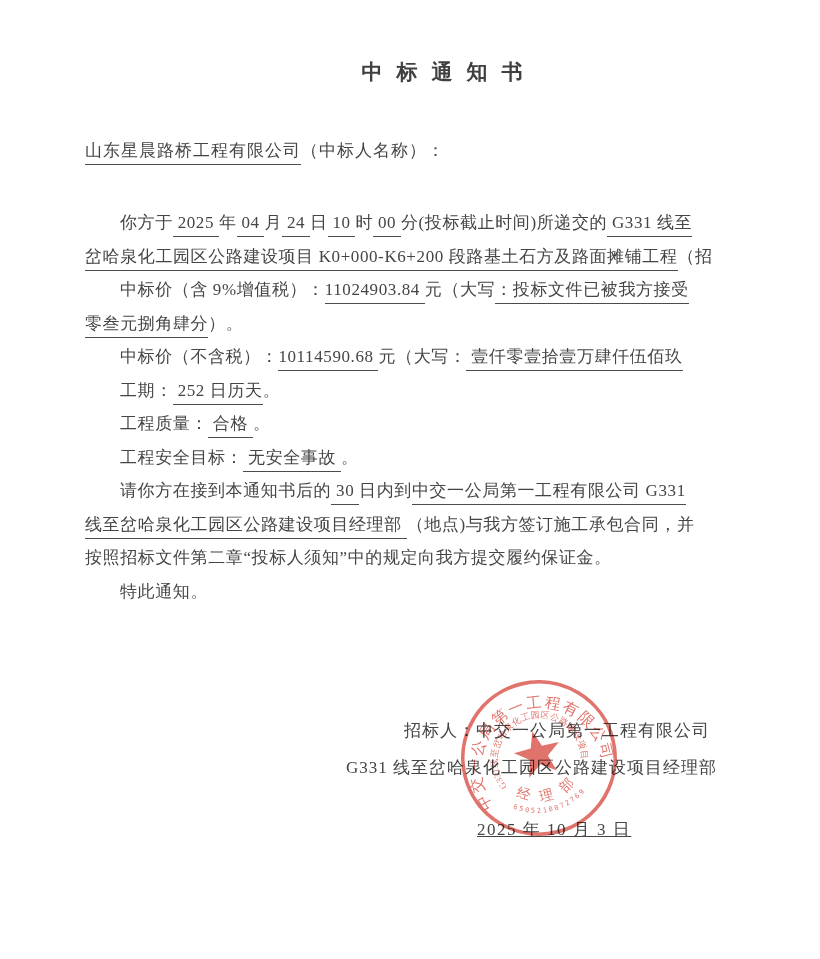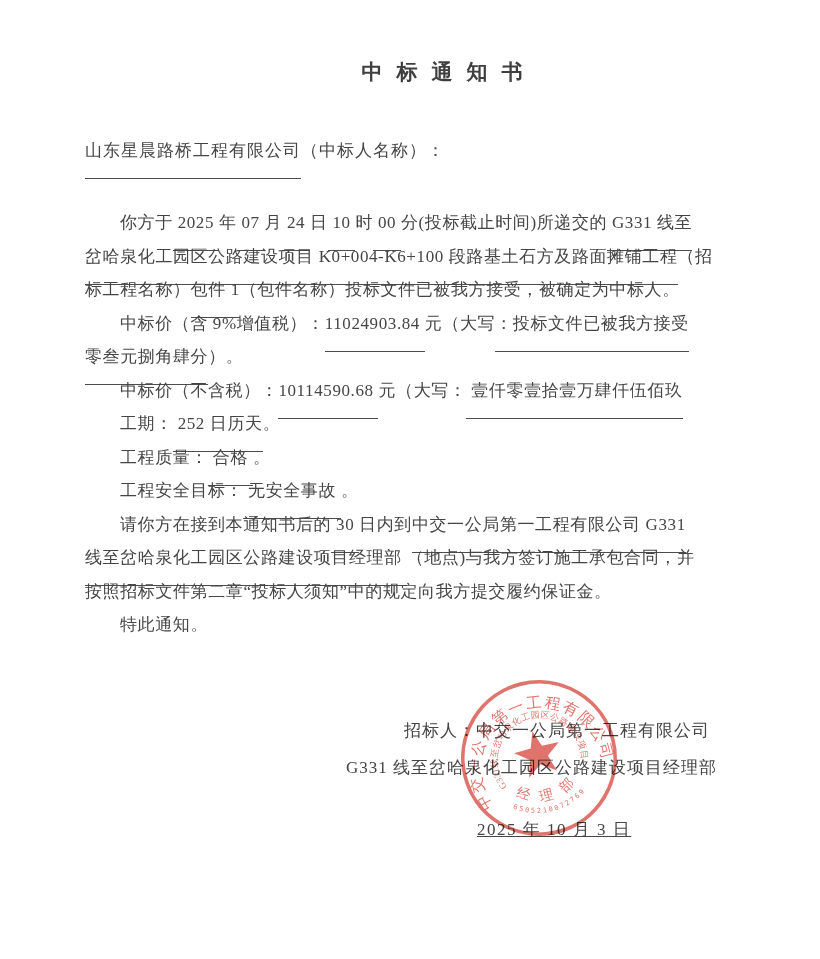--- a/index.html
+++ b/index.html
@@ -26,21 +26,21 @@
   .doc-body{
     position:absolute;top:206px;left:85px;width:660px;
     font-size:17px;letter-spacing:0.6px;
   }
   .doc-line{
     line-height:33.5px;height:33.5px;white-space:nowrap;
   }
   .doc-line.indent{padding-left:35px;}
   .u{
     border-bottom:1px solid #4c4c4c;
-    padding-bottom:18px;
+    padding-bottom:4px;
   }
   .sig-line-1{
     position:absolute;top:719px;right:110px;
     font-size:17px;letter-spacing:1px;white-space:nowrap;
   }
   .sig-line-2{
     position:absolute;top:756px;right:103px;
     font-size:17px;letter-spacing:1px;white-space:nowrap;text-align:center;
   }
   .doc-date{
@@ -63,23 +63,22 @@
 
 <div class="page">
 
   <div class="doc-title">中标通知书</div>
 
   <div class="recipient">
     <span class="u">山东星晨路桥工程有限公司</span><span>（中标人名称）：</span>
   </div>
 
   <div class="doc-body">
-      <div class="doc-line indent"><span>你方于</span><span class="u"> 2025 </span><span>年</span><span class="u"> 07 </span><span>月</span><span class="u"> 24 </span><span>日</span><span class="u"> 10 </span><span>时</span><span class="u"> 00 </span><span>分(投标截止时间)所递交的</span><span class="u"> G331 线至</span></div>
-      <div class="doc-line"><span class="u">岔哈泉化工园区公路建设项目 K0+004-K6+100 段路基土石方及路面摊铺工程</span><span>（招</span></div>
-      <div class="doc-line"><span>标工程名称）</span><span class="u">包件 1</span><span>（包件名称）投标文件已被我方接受，被确定为中标人。</span></div>
+      <div class="doc-line indent"><span>你方于</span><span class="u"> 2025 </span><span>年</span><span class="u"> 04 </span><span>月</span><span class="u"> 24 </span><span>日</span><span class="u"> 10 </span><span>时</span><span class="u"> 00 </span><span>分(投标截止时间)所递交的</span><span class="u"> G331 线至</span></div>
+      <div class="doc-line"><span class="u">岔哈泉化工园区公路建设项目 K0+000-K6+200 段路基土石方及路面摊铺工程</span><span>（招</span></div>
       <div class="doc-line indent"><span>中标价（含 9%增值税）：</span><span class="u">11024903.84 </span><span>元（大写</span><span class="u">：投标文件已被我方接受</span></div>
       <div class="doc-line"><span class="u">零叁元捌角肆分</span><span>）。</span></div>
       <div class="doc-line indent"><span>中标价（不含税）：</span><span class="u">10114590.68 </span><span>元（大写：</span><span class="u"> 壹仟零壹拾壹万肆仟伍佰玖</span></div>
       <div class="doc-line indent"><span>工期：</span><span class="u"> 252 日历天</span><span>。</span></div>
       <div class="doc-line indent"><span>工程质量：</span><span class="u"> 合格 </span><span>。</span></div>
       <div class="doc-line indent"><span>工程安全目标：</span><span class="u"> 无安全事故 </span><span>。</span></div>
       <div class="doc-line indent"><span>请你方在接到本通知书后的</span><span class="u"> 30 </span><span>日内到</span><span class="u">中交一公局第一工程有限公司 G331</span></div>
       <div class="doc-line"><span class="u">线至岔哈泉化工园区公路建设项目经理部 </span><span>（地点)与我方签订施工承包合同，并</span></div>
       <div class="doc-line"><span>按照招标文件第二章“投标人须知”中的规定向我方提交履约保证金。</span></div>
       <div class="doc-line indent"><span>特此通知。</span></div>

